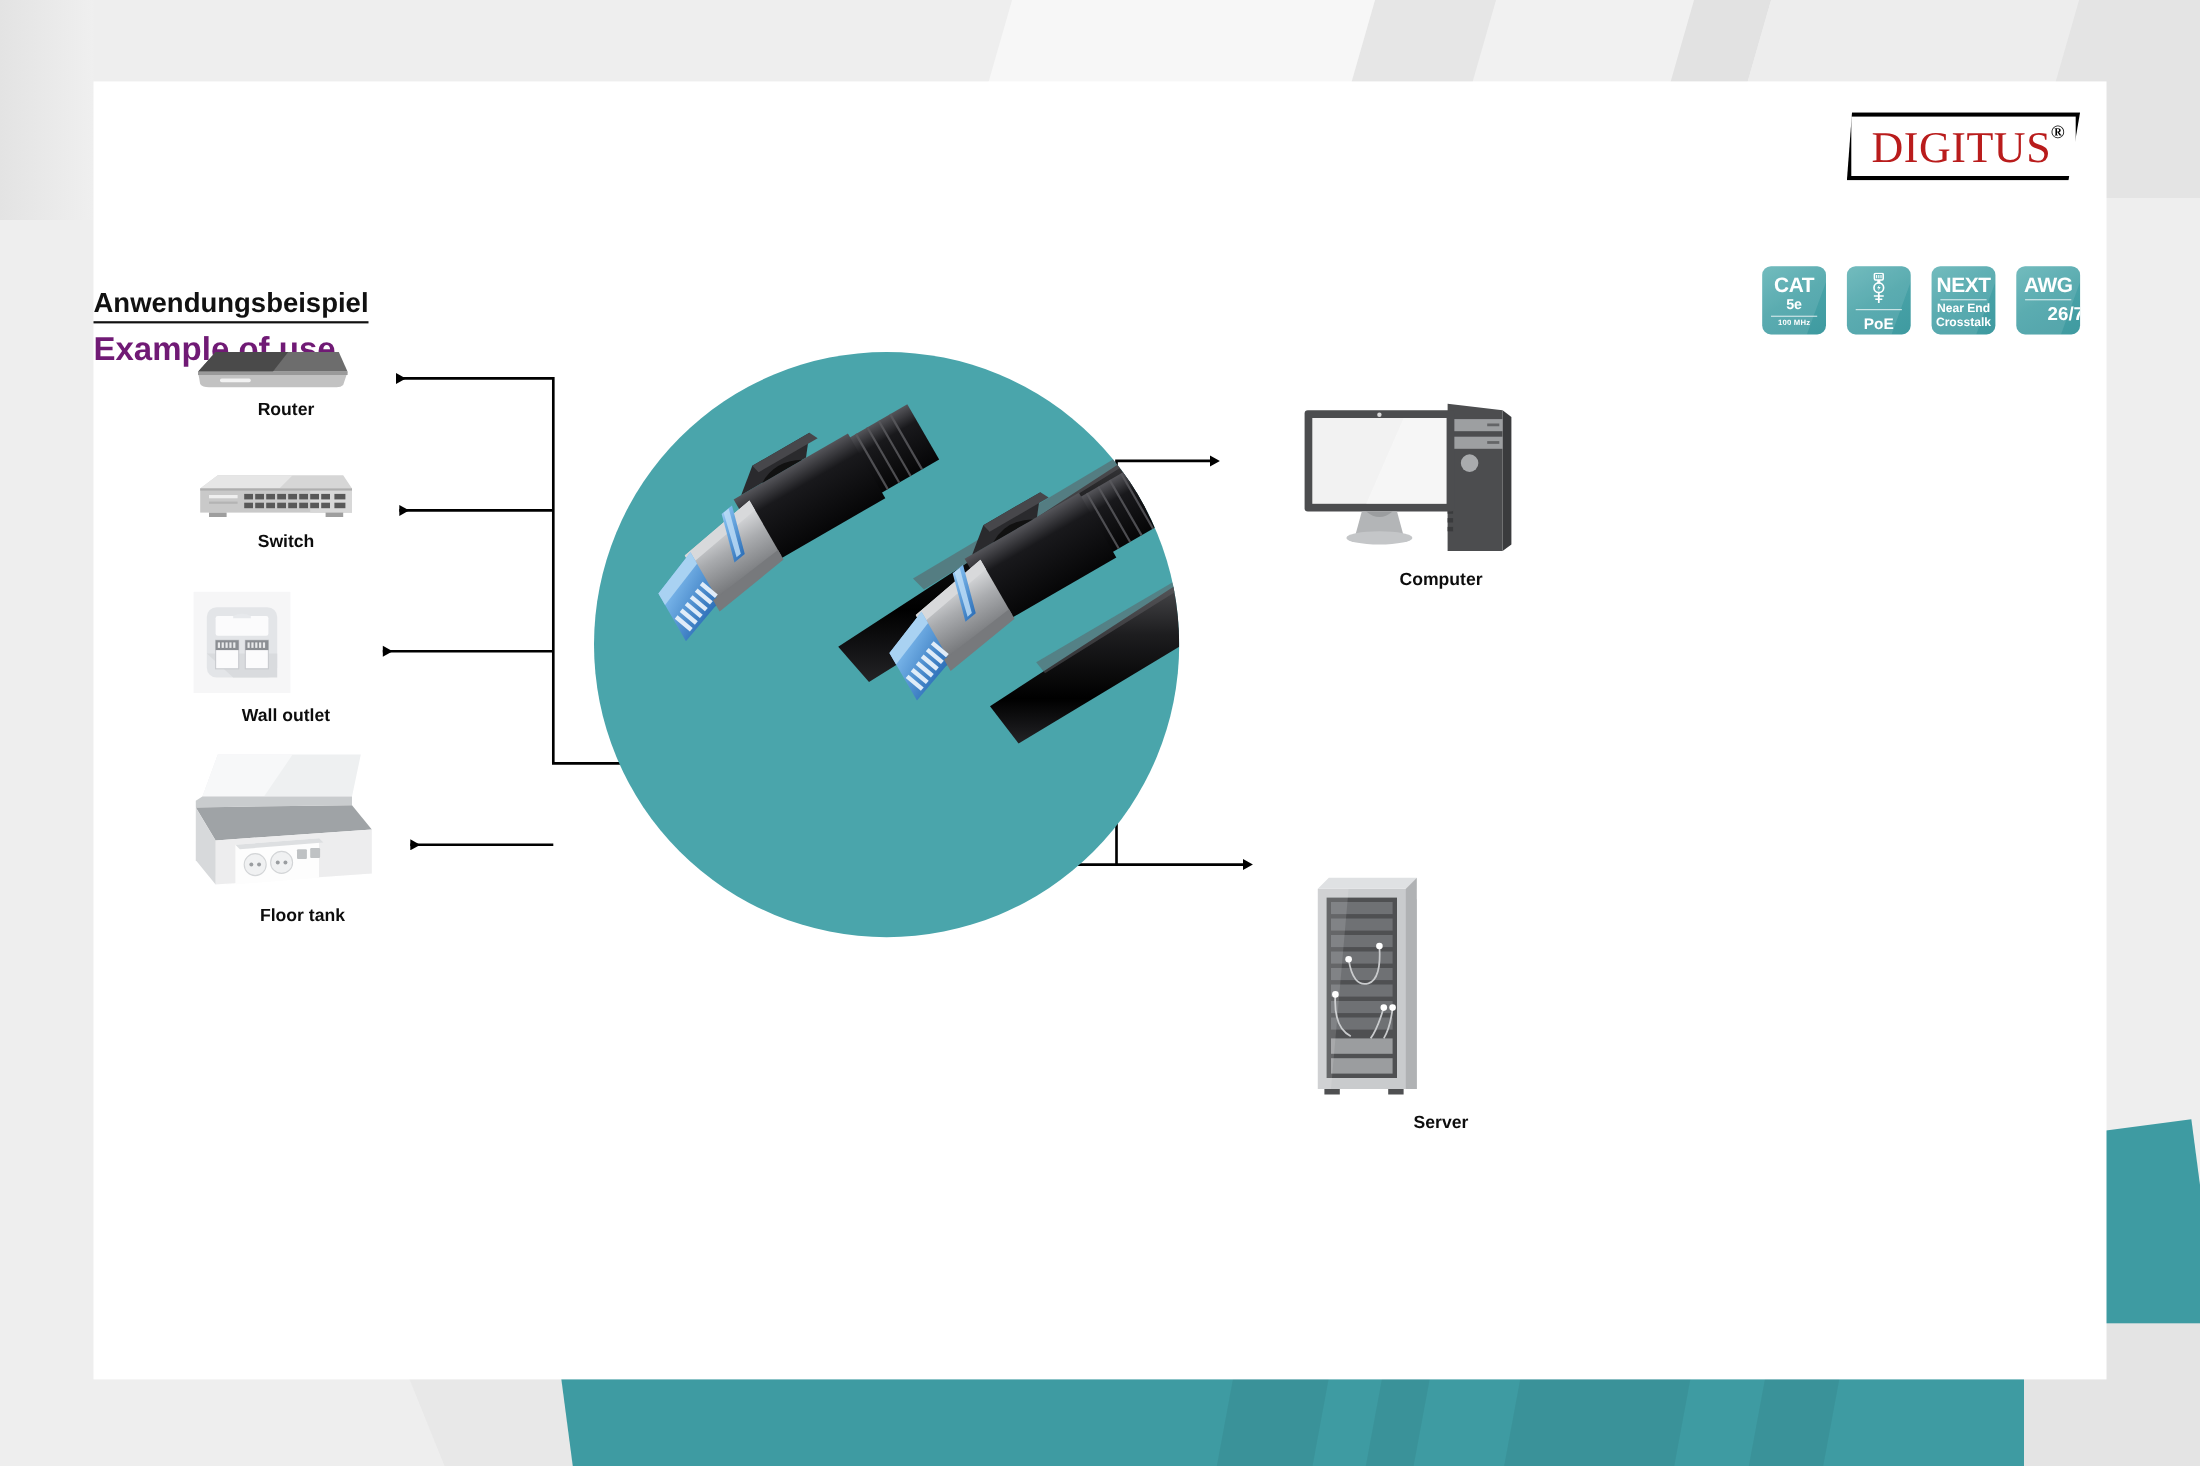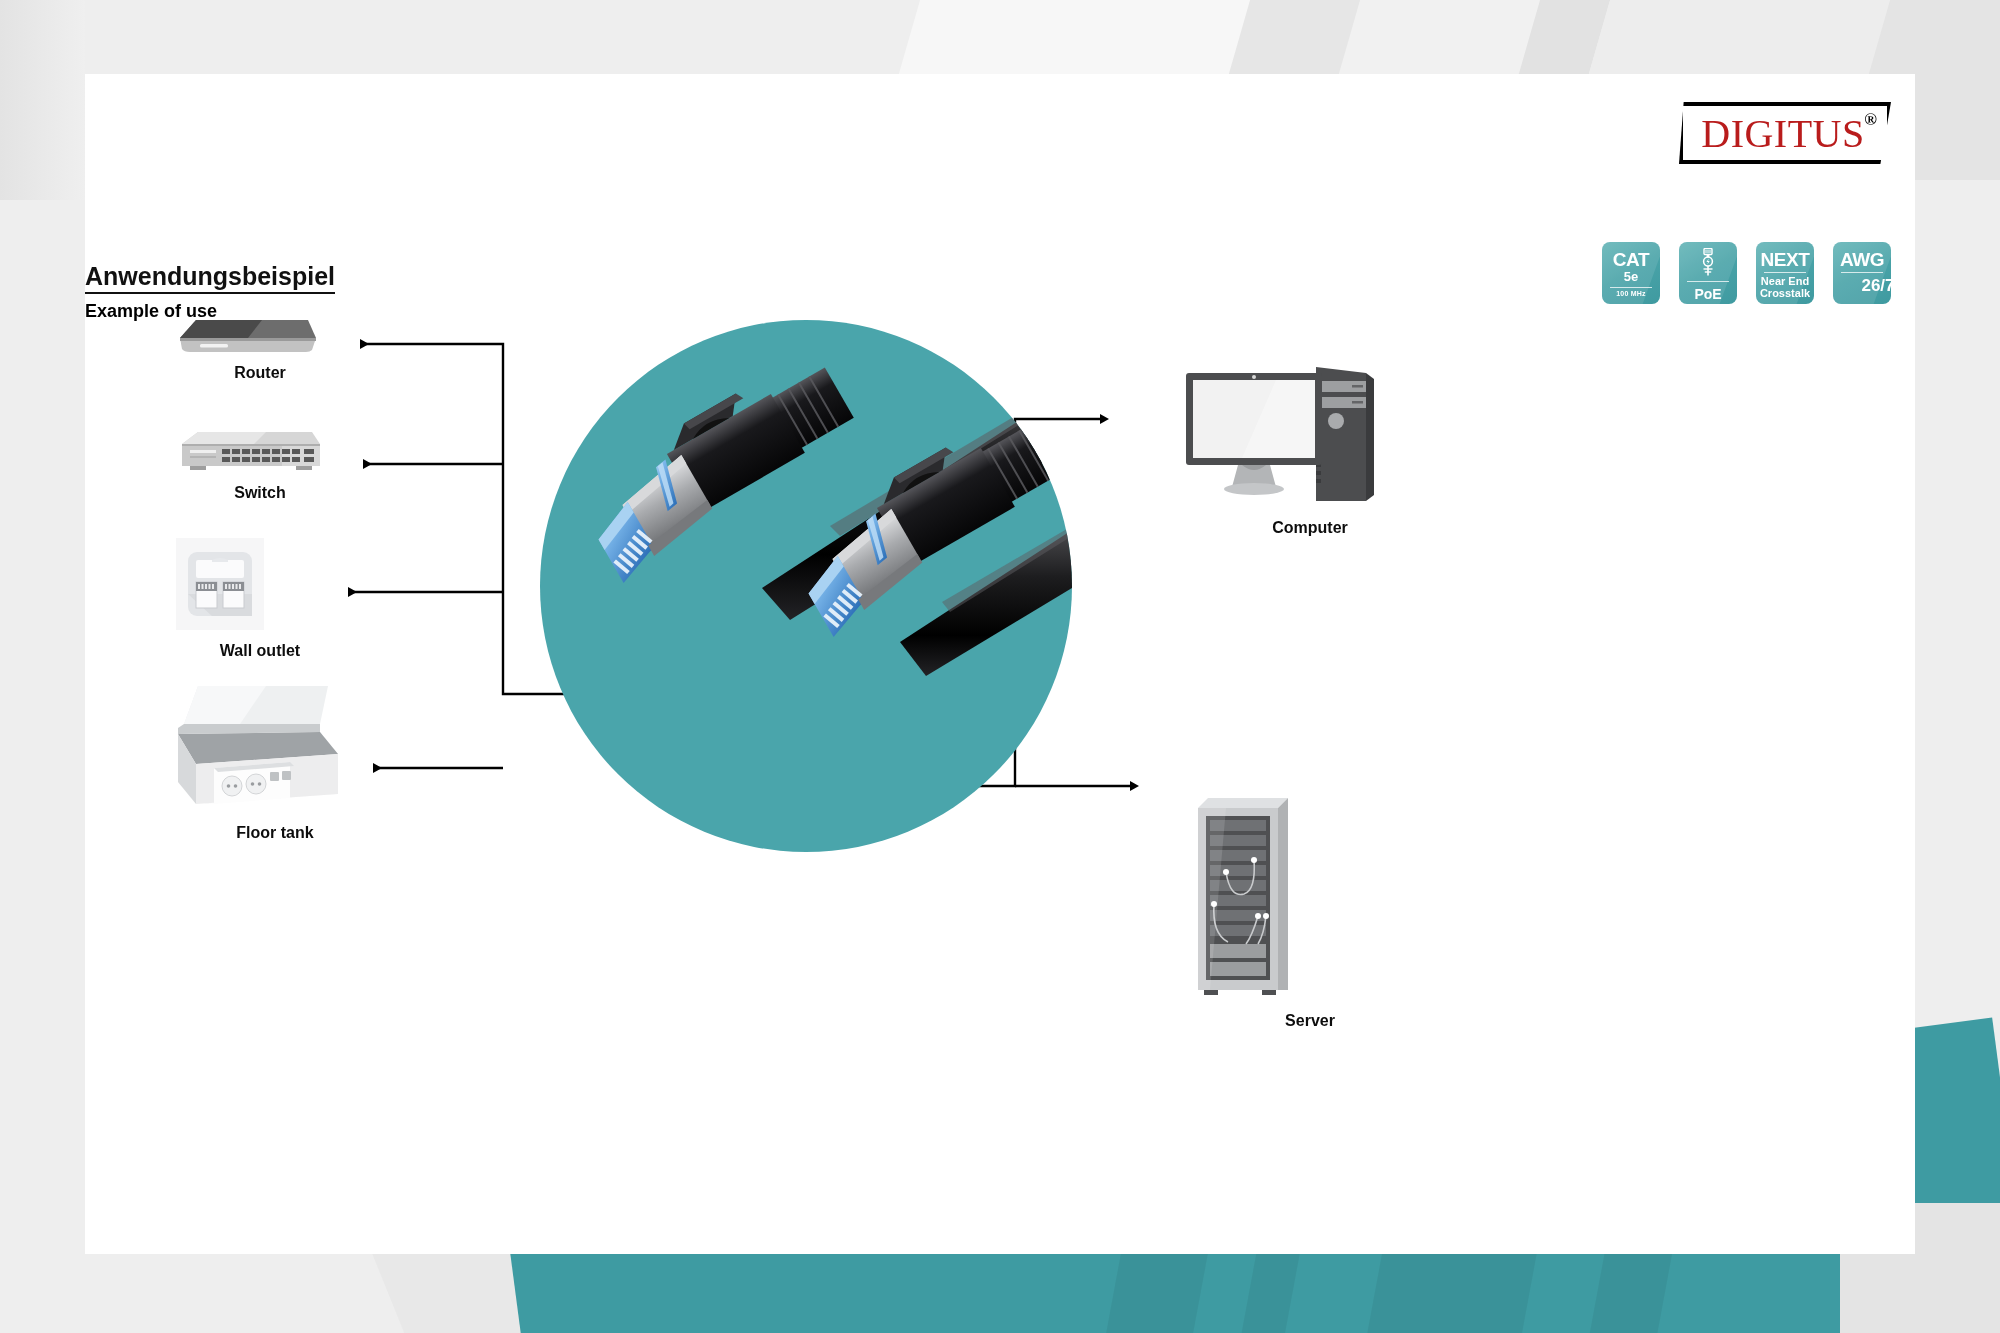--- a/index.html
+++ b/index.html
@@ -150,21 +150,21 @@
 
   
   .section {
     position:absolute; left: 0px; top: 188px;
   }
   .sec-de {
     font-size: 25px; font-weight:700; color:#111;
     border-bottom: 2px solid #111; display:inline-block; padding-bottom:1px;text-align:right;
   }
   .sec-en {
-    font-size: 18px; font-weight:700; color:#000000; margin-top: 7px;
+    font-size: 30px; font-weight:700; color:#701a75; margin-top: 7px;
   }
 
   
   #diagram { position:absolute; left:0; top:0; width:1830px; height:1180px; }
 
   .node { position:absolute; text-align:center; }
   .node-label {
     font-size: 16px; font-weight: 700; color:#0d0d0d; margin-top: 8px;
     white-space:nowrap;
   }

